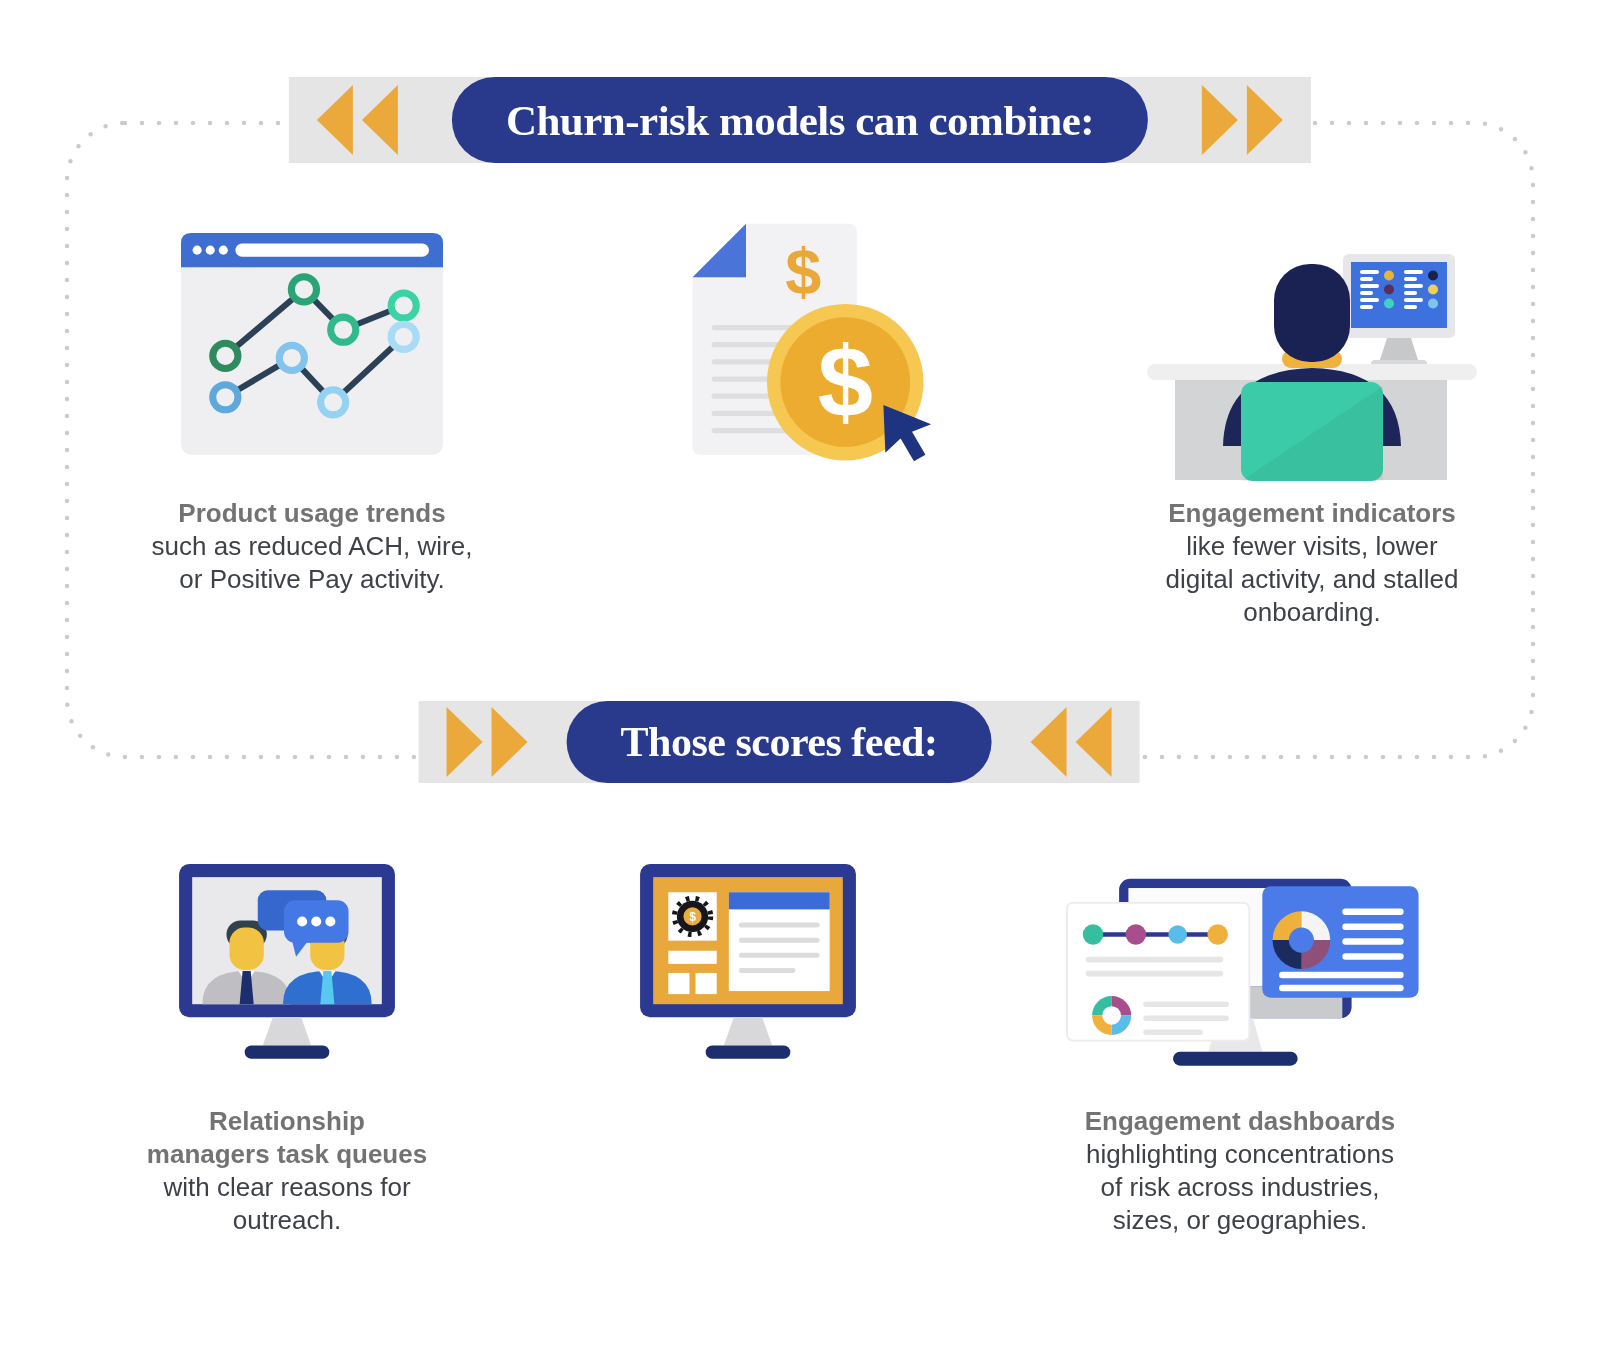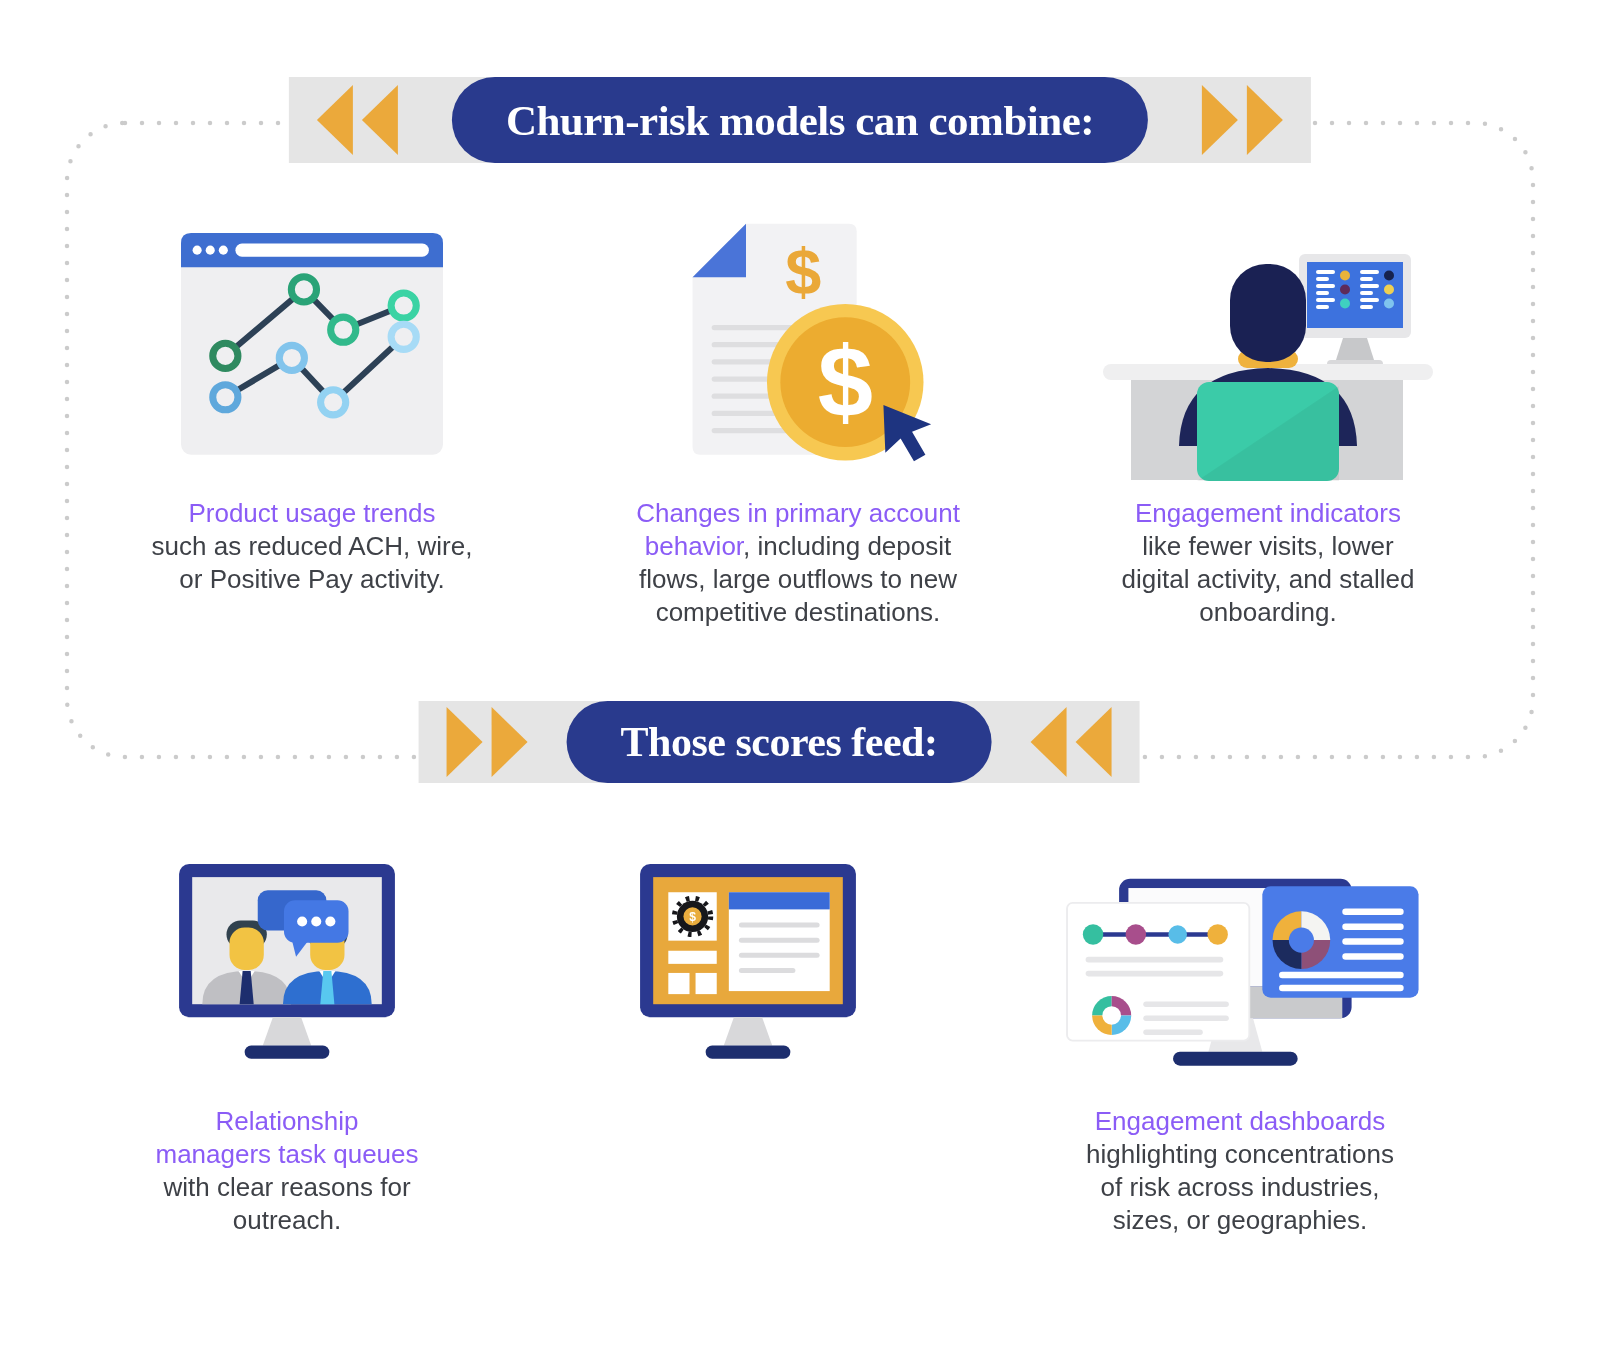--- a/index.html
+++ b/index.html
@@ -17,21 +17,21 @@
   .tri{width:0;height:0;border-top:35px solid transparent;border-bottom:35px solid transparent;}
   .tri.right{border-left:36px solid #EBA93B;}
   .tri.left{border-right:36px solid #EBA93B;}
   .col{position:absolute;width:440px;display:flex;flex-direction:column;align-items:center;z-index:1;}
   .icon-box{display:flex;justify-content:center;align-items:flex-end;width:100%;}
   .row1 .icon-box{height:268px;}
   .row2 .icon-box{height:228px;}
   .caption{margin:16px 0 0 0;text-align:center;font-size:26px;line-height:33px;color:#3E4147;
            white-space:pre-line;}
   .row2 .caption{margin-top:24px;}
-  .caption .lead{font-weight:400;color:#8b5cf6;}
+  .caption .lead{font-weight:700;color:#737373;}
   .mb26{margin-bottom:26px;} .mb10{margin-bottom:10px;}
 </style>
 </head>
 <body>
 
 <div class="canvas">
 
   <div class="dotted-frame">
     <svg width="1472" height="640" viewBox="0 0 1472 640">
       <rect x="3" y="3" width="1466" height="634" rx="58" fill="none" stroke="#CBCBCB" stroke-width="4.5" stroke-dasharray="0 17" stroke-linecap="round"></rect>
@@ -90,27 +90,23 @@
         <rect x="52" y="166" width="118" height="5.5" rx="2.75" fill="#DEDEE0"></rect>
         <rect x="52" y="184" width="118" height="5.5" rx="2.75" fill="#DEDEE0"></rect>
         <rect x="52" y="202" width="118" height="5.5" rx="2.75" fill="#DEDEE0"></rect>
         <rect x="52" y="220" width="98" height="5.5" rx="2.75" fill="#DEDEE0"></rect>
         <circle cx="192" cy="172" r="82" fill="#F7C851"></circle>
         <circle cx="192" cy="172" r="68" fill="#ECAC30"></circle>
         <text x="192" y="208" font-size="104" font-weight="bold" fill="#ffffff" text-anchor="middle" font-family="'Liberation Sans',sans-serif">$</text>
         <path d="M232 196 L282 216 L262 224 L276 248 L264 255 L250 231 L234 246 Z" fill="#1E3480"></path>
       </svg>
     </div>
-    <p class="caption"><span class="lead">Changes in primary account
-behavior</span><span>, including deposit
-flows, large outflows to new
-competitive destinations.</span></p>
-  </div>
-
-  <div class="col row1" style="left:1048px;top:213px;">
+  </div>
+
+  <div class="col row1" style="left:1092px;top:213px;">
     <div class="icon-box">
       <svg width="330" viewBox="0 0 330 235">
         <rect x="28" y="134" width="272" height="100" fill="#D3D4D6"></rect>
         <rect x="196" y="8" width="112" height="84" rx="6" fill="#E7E7E9"></rect>
         <rect x="204" y="16" width="96" height="66" fill="#3D72DE"></rect>
 
         <g fill="#ffffff">
           <rect x="213" y="24" width="19" height="4" rx="2"></rect>
             <rect x="213" y="31" width="13" height="4" rx="2"></rect>
           <rect x="213" y="38" width="19" height="4" rx="2"></rect>

